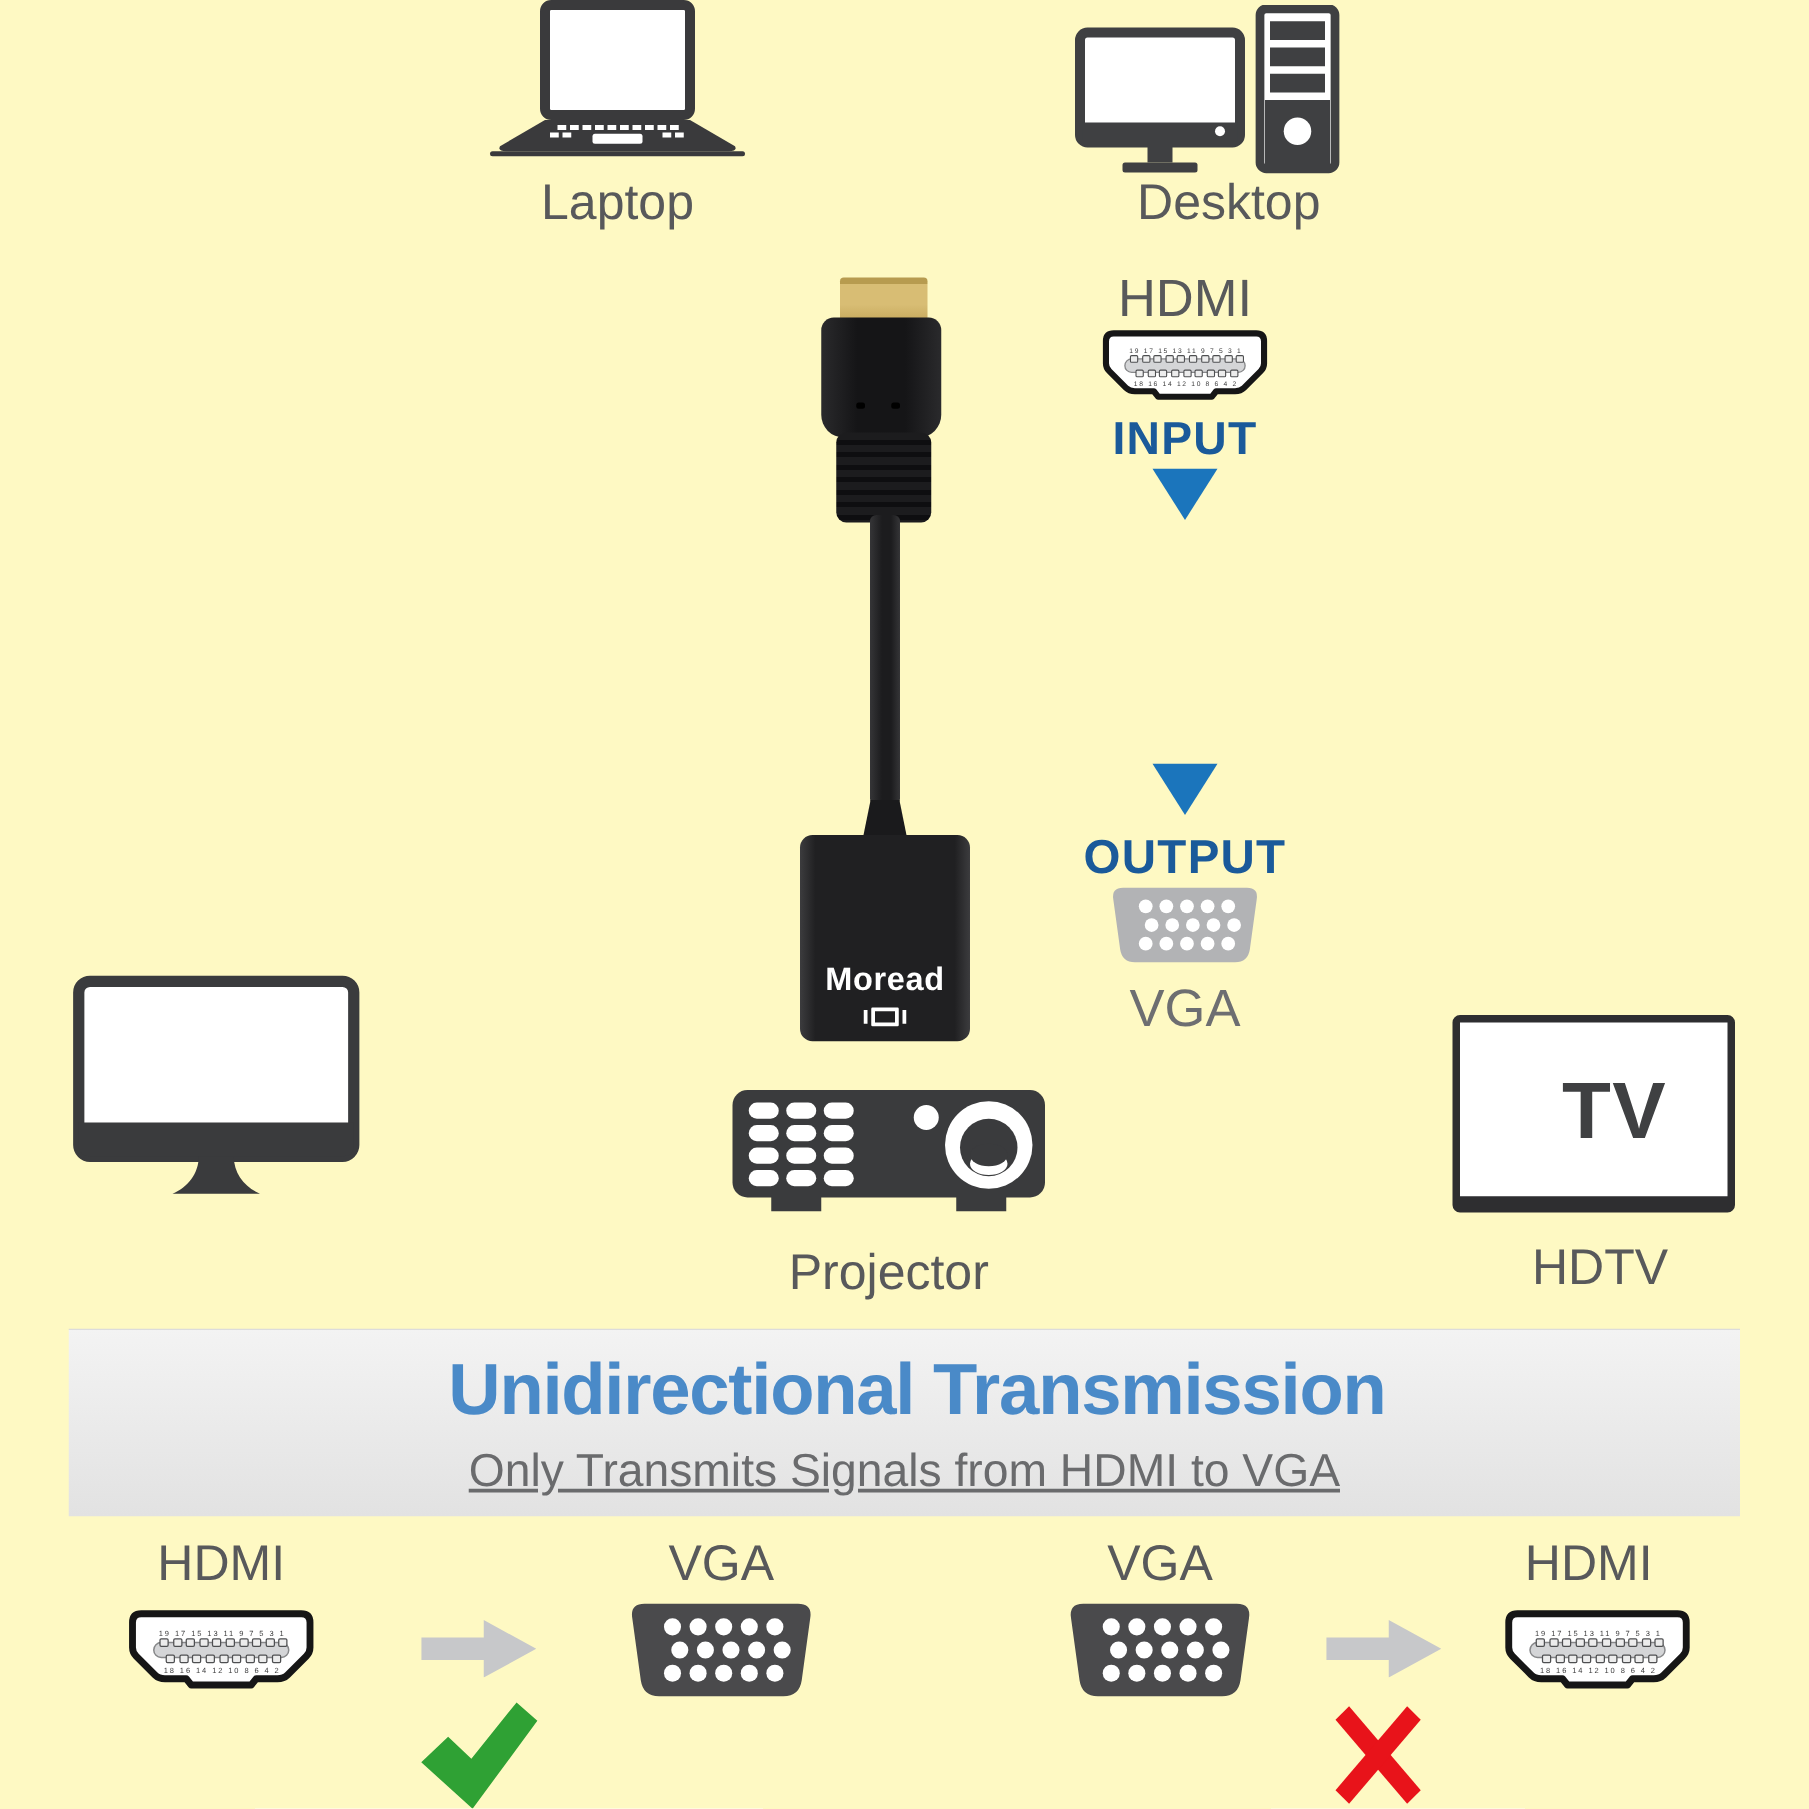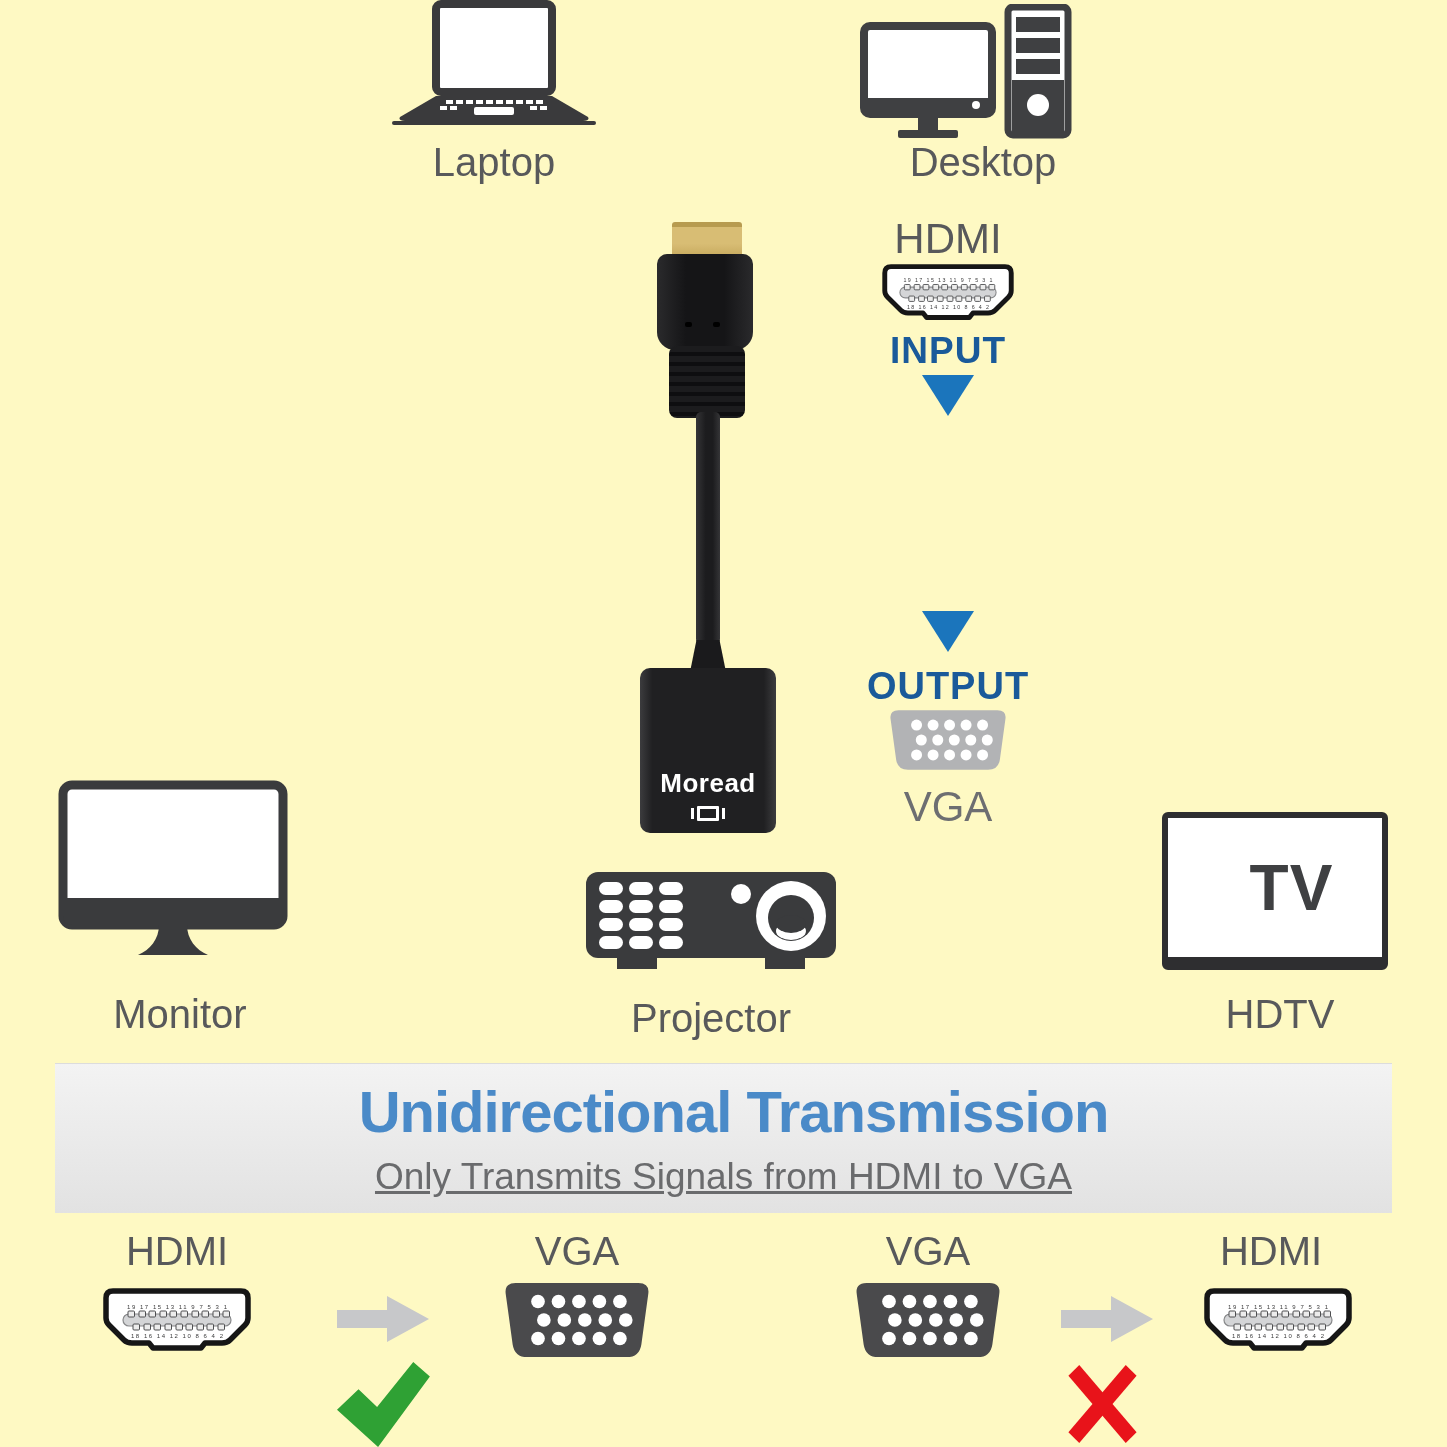--- a/index.html
+++ b/index.html
@@ -255,21 +255,20 @@
   <div class="abs tri tri-output"></div>
   <div class="abs io-lbl output-label">OUTPUT</div>
   <svg class="abs vga-out-icon" viewBox="0 0 160 84">
       <use href="#sym-vga"></use>
     </svg>
   <div class="abs lbl vga-out-label">VGA</div>
 
   <svg class="abs monitor-icon" viewBox="0 0 230 194">
       <use href="#sym-monitor"></use>
     </svg>
-  <div class="abs lbl monitor-label">Monitor</div>
 
   <svg class="abs projector-icon" viewBox="0 0 256 106">
       <use href="#sym-projector"></use>
     </svg>
   <div class="abs lbl projector-label">Projector</div>
 
   <div class="abs tv-frame">
     <div class="tv-text">TV</div>
   </div>
   <div class="abs lbl hdtv-label">HDTV</div>

